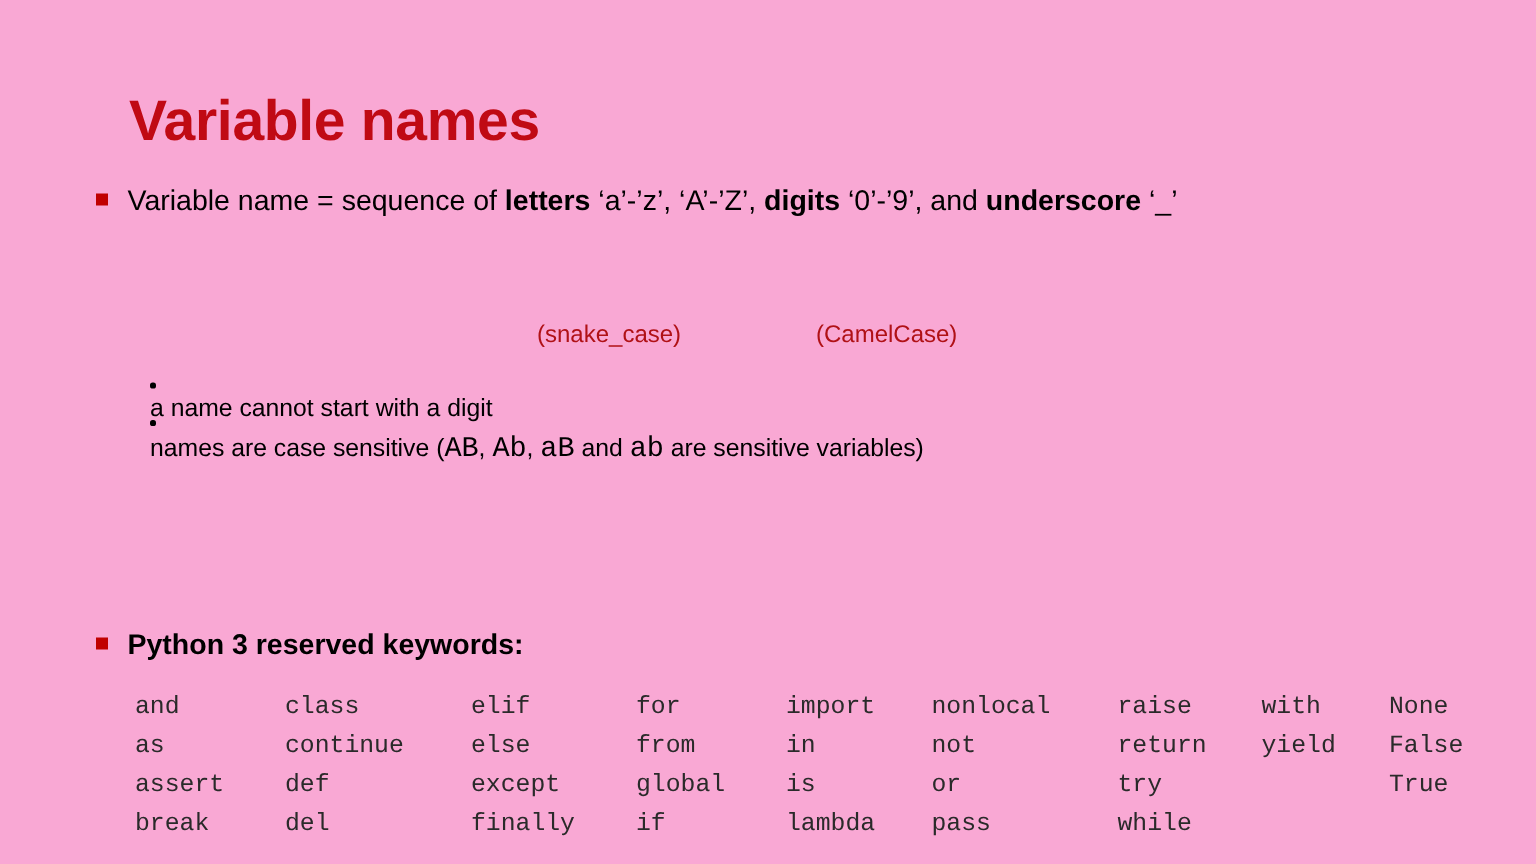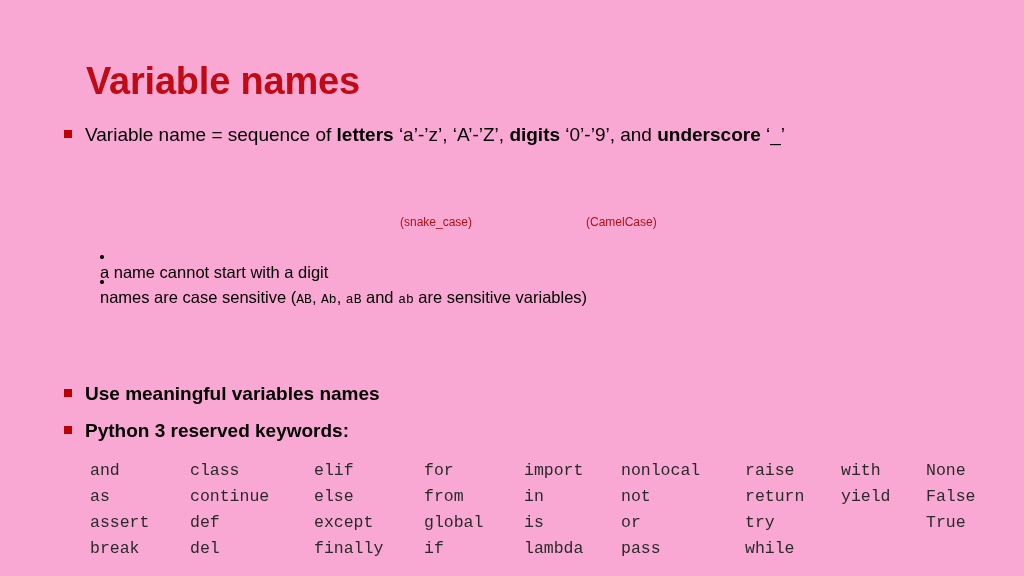--- a/index.html
+++ b/index.html
@@ -73,24 +73,23 @@
     top: 180px;
     font-family: "Liberation Mono", "DejaVu Sans Mono", monospace;
     font-size: 20px;
     letter-spacing: 0.6px;
     white-space: pre;
     color: #000000;
   }
 
   .case-label {
     position: absolute;
-    font-size: 12px;
+    font-size: 16px;
     color: #B01116;
     white-space: nowrap;
-    margin-left: 42px;
   }
   .case-snake  { left: 358px; top: 215px; }
   .case-camel  { left: 544px; top: 215px; }
 
   
   .sub-row {
     position: absolute;
     display: flex;
     align-items: baseline;
     white-space: nowrap;
@@ -107,21 +106,21 @@
     flex: 0 0 auto;
     position: relative;
     top: -4px;
     margin-right: 9px;
   }
   .s1 { left: 100px; top: 259px; }
   .s2 { left: 100px; top: 284px; }
 
   .mono-inline {
     font-family: "Liberation Mono", "DejaVu Sans Mono", monospace;
-    font-size: 13px;
+    font-size: 19px;
   }
 
   
   .keywords {
     position: absolute;
     left: 90px;
     top: 458px;
     font-family: "Liberation Mono", "DejaVu Sans Mono", monospace;
     font-size: 16.5px;
     line-height: 26px;
@@ -154,24 +153,20 @@
     <span class="dot-marker"></span>
     <span>a name cannot start with a digit</span>
   </div>
 
   <div class="sub-row s2">
     <span class="dot-marker"></span>
     <span><span>names are case sensitive (</span><span class="mono-inline">AB</span><span>, </span><span class="mono-inline">Ab</span><span>, </span><span class="mono-inline">aB</span><span> and </span><span class="mono-inline">ab</span><span> are sensitive variables)</span></span>
   </div>
 
 
-  <div class="bullet-row b3">
-    <span class="sq-marker"></span>
-    <span class="bullet-text bold">Use meaningful variables names</span>
-  </div>
 
   <div class="bullet-row b4">
     <span class="sq-marker"></span>
     <span class="bullet-text bold">Python 3 reserved keywords:</span>
   </div>
 
   <div class="keywords" id="keywords-grid"><div class="kw-col" style="left: 0px;"><div>and</div><div>as</div><div>assert</div><div>break</div></div><div class="kw-col" style="left: 100px;"><div>class</div><div>continue</div><div>def</div><div>del</div></div><div class="kw-col" style="left: 224px;"><div>elif</div><div>else</div><div>except</div><div>finally</div></div><div class="kw-col" style="left: 334px;"><div>for</div><div>from</div><div>global</div><div>if</div></div><div class="kw-col" style="left: 434px;"><div>import</div><div>in</div><div>is</div><div>lambda</div></div><div class="kw-col" style="left: 531px;"><div>nonlocal</div><div>not</div><div>or</div><div>pass</div></div><div class="kw-col" style="left: 655px;"><div>raise</div><div>return</div><div>try</div><div>while</div></div><div class="kw-col" style="left: 751px;"><div>with</div><div>yield</div><div>&nbsp;</div><div>&nbsp;</div></div><div class="kw-col" style="left: 836px;"><div>None</div><div>False</div><div>True</div><div>&nbsp;</div></div></div>
 
 </div>
 

